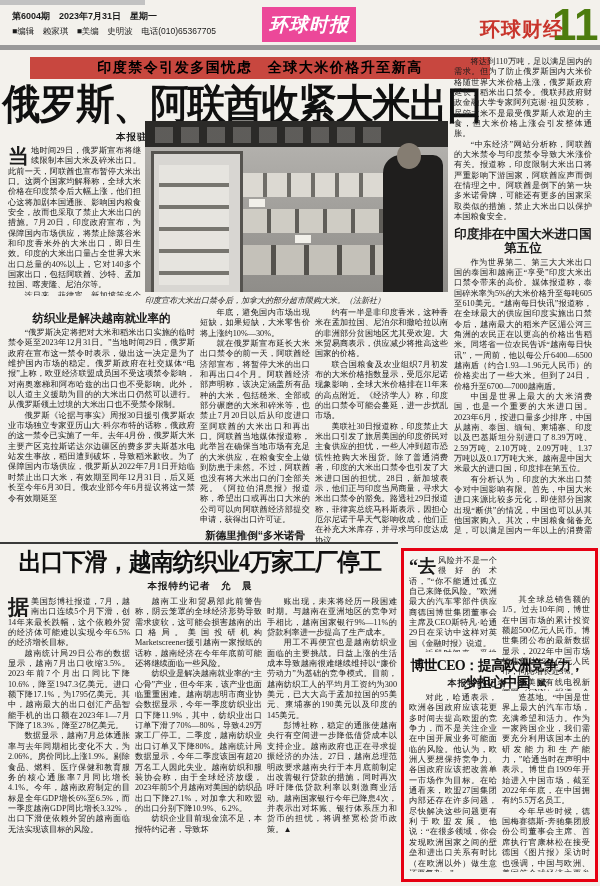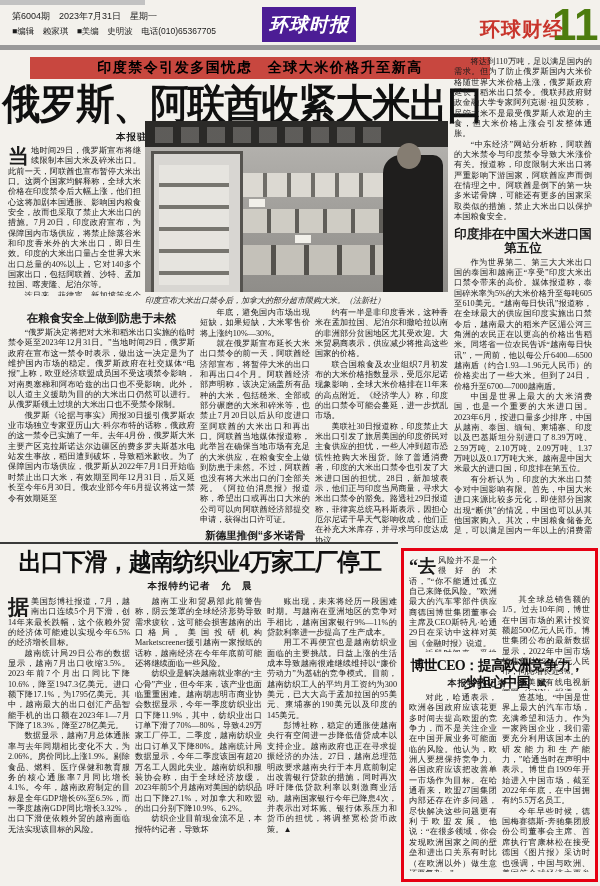--- a/index.html
+++ b/index.html
@@ -16,24 +16,24 @@
   .rule{background:#999;}
   .caption{font-size:8px;font-style:italic;color:#222;}
   .byline{font-weight:bold;font-size:9.5px;text-align:center;letter-spacing:1px;}
   .photo-part{position:absolute;}
 </style>
 </head>
 <body>
 
 <div class="abs" style="left:0;top:0;width:145px;height:5px;background:#c2c2c2;"></div>
 
-<div class="abs" style="left:12px;top:10px;font-size:9px;font-weight:normal;font-family:'Liberation Sans',sans-serif;">第6004期　2023年7月31日　星期一</div>
+<div class="abs" style="left:12px;top:10px;font-size:9px;font-weight:bold;font-family:'Liberation Sans',sans-serif;">第6004期　2023年7月31日　星期一</div>
 <div class="abs" style="left:12px;top:26px;font-size:8.5px;font-family:'Liberation Sans',sans-serif;">■编辑　赖家琪　■美编　史明波　电话(010)65367705</div>
 
-<div class="abs" style="left:262px;top:7px;width:94px;height:35px;background:#4c1d95;color:#fff;display:flex;align-items:center;justify-content:center;">
+<div class="abs" style="left:262px;top:7px;width:94px;height:35px;background:#ec4899;color:#fff;display:flex;align-items:center;justify-content:center;">
   <span style="font-size:19px;font-weight:bold;font-style:italic;letter-spacing:1px;">环球时报</span>
 </div>
 
 <div class="abs" style="left:480px;top:16px;font-size:20px;font-weight:bold;color:#c8342b;letter-spacing:1px;">环球财经</div>
 <div class="abs" style="left:552px;top:0px;font-size:44px;font-weight:bold;color:#4d7c0f;font-family:'Liberation Sans',sans-serif;">11</div>
 
 <div class="abs rule" style="left:0;top:45px;width:600px;height:5px;"></div>
 
 <div class="abs" style="left:30px;top:57px;width:460px;height:22px;background:#c8473f;display:flex;align-items:center;justify-content:center;">
   <span style="color:#000000;font-weight:bold;font-size:14px;letter-spacing:1.5px;">印度禁令引发多国忧虑　全球大米价格升至新高</span>
@@ -60,21 +60,21 @@
   <div class="photo-part" style="left:98px;top:88px;width:150px;height:24px;background:repeating-linear-gradient(90deg,#cfccc4 0 24px,#5f5d58 24px 28px);"></div>
   <div class="photo-part" style="left:98px;top:124px;width:150px;height:30px;background:repeating-linear-gradient(90deg,#c4c1b9 0 28px,#54524d 28px 33px);"></div>
   <div class="photo-part" style="left:238px;top:34px;width:60px;height:137px;background:#1f1e1d;border-radius:18px 10px 0 0;"></div>
   <div class="photo-part" style="left:252px;top:22px;width:24px;height:26px;background:#857d72;border-radius:50%;"></div>
   <div class="photo-part" style="left:104px;top:78px;width:16px;height:8px;background:#f2f0ea;"></div>
   <div class="photo-part" style="left:150px;top:114px;width:16px;height:8px;background:#f2f0ea;"></div>
 </div>
 <div class="abs caption" style="left:145px;top:295px;width:312px;">印度宣布大米出口禁令后，加拿大的部分超市限购大米。（法新社）</div>
 
 <div class="col" style="left:8px;top:308px;width:187px;height:235px;">
-  <div class="sh">在粮食安全上做到防患于未然</div>
+  <div class="sh">纺织业是解决越南就业率的</div>
   <div>
       <p>“俄罗斯决定将把对大米和稻米出口实施的临时禁令延至2023年12月31日。”当地时间29日，俄罗斯政府在宣布这一禁令时表示，做出这一决定是为了维护国内市场的稳定。俄罗斯政府在社交媒体“电报”上称，欧亚经济联盟成员国不受这项禁令影响，对南奥塞梯和阿布哈兹的出口也不受影响。此外，以人道主义援助为目的的大米出口仍然可以进行。从俄罗斯领土过境的大米出口也不受禁令限制。</p>
       <p>俄罗斯《论据与事实》周报30日援引俄罗斯农业市场独立专家亚历山大·科尔布特的话称，俄政府的这一禁令已实施了一年。去年4月份，俄罗斯大米主要产区克拉斯诺达尔边疆区的费多罗夫斯基水电站发生事故，稻田遭到破坏，导致稻米歉收。为了保障国内市场供应，俄罗斯从2022年7月1日开始临时禁止出口大米，有效期至同年12月31日，后又延长至今年6月30日。俄农业部今年6月提议将这一禁令有效期延至</p>
     </div>
 </div>
 
 <div class="col" style="left:200px;top:308px;width:110px;height:235px;">
   <div>
       <p>年底，避免国内市场出现短缺，如果短缺，大米零售价将上涨约10%—30%。</p>
       <p>就在俄罗斯宣布延长大米出口禁令的前一天，阿联酋经济部宣布，将暂停大米的出口和再出口4个月。阿联酋经济部声明称，该决定涵盖所有品种的大米，包括糙米、全部或部分碾磨的大米和碎米等，也禁止7月20日以后从印度进口至阿联酋的大米出口和再出口。阿联酋当地媒体报道称，此举旨在确保当地市场有充足的大米供应，在粮食安全上做到防患于未然。不过，阿联酋也没有将大米出口的门全部关死。《阿拉伯消息报》报道称，希望出口或再出口大米的公司可以向阿联酋经济部提交申请，获得出口许可证。</p>

